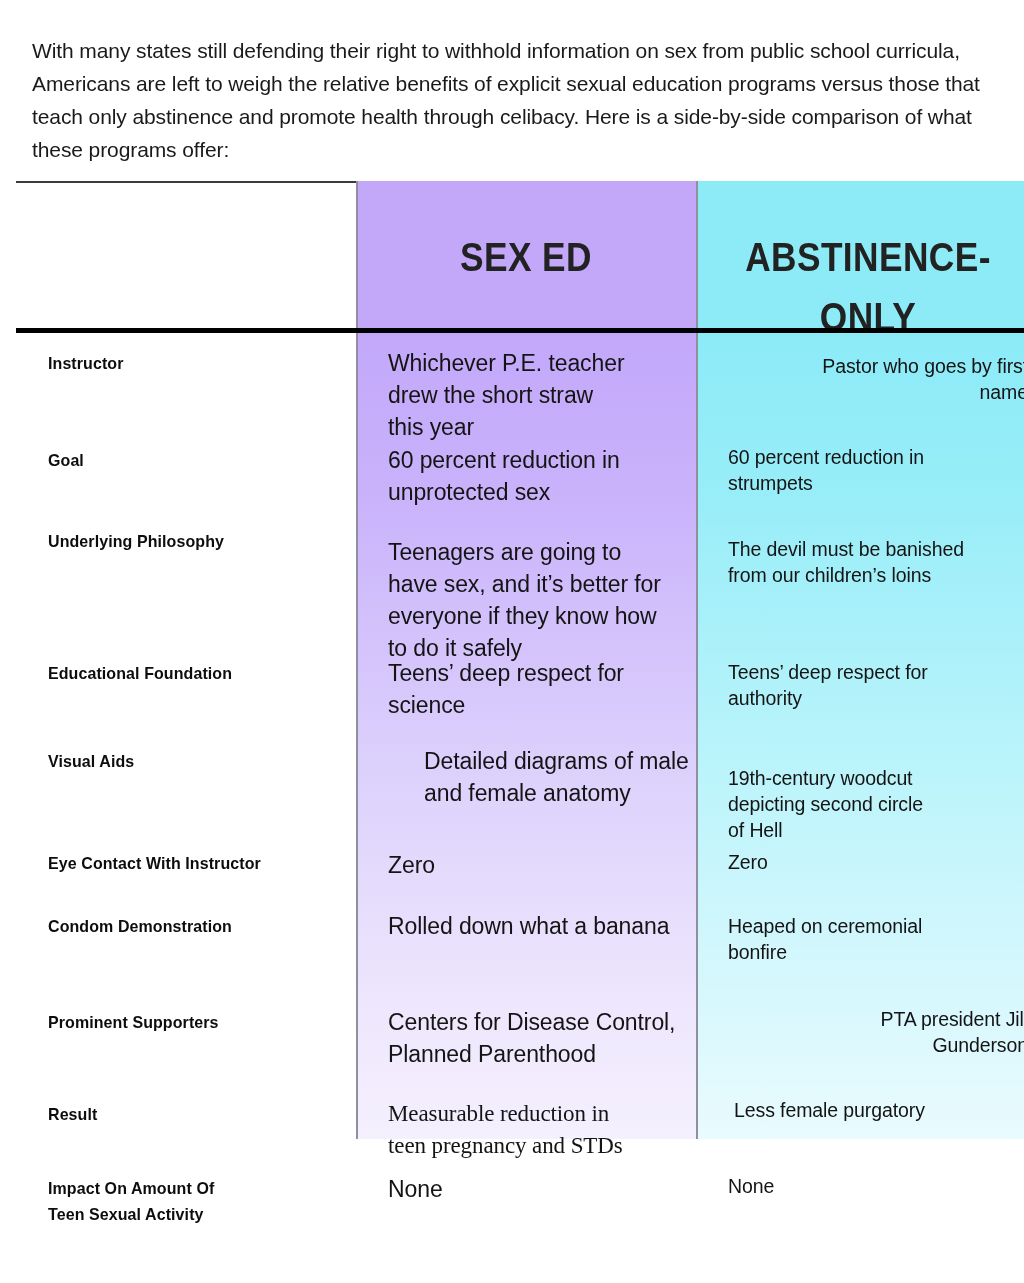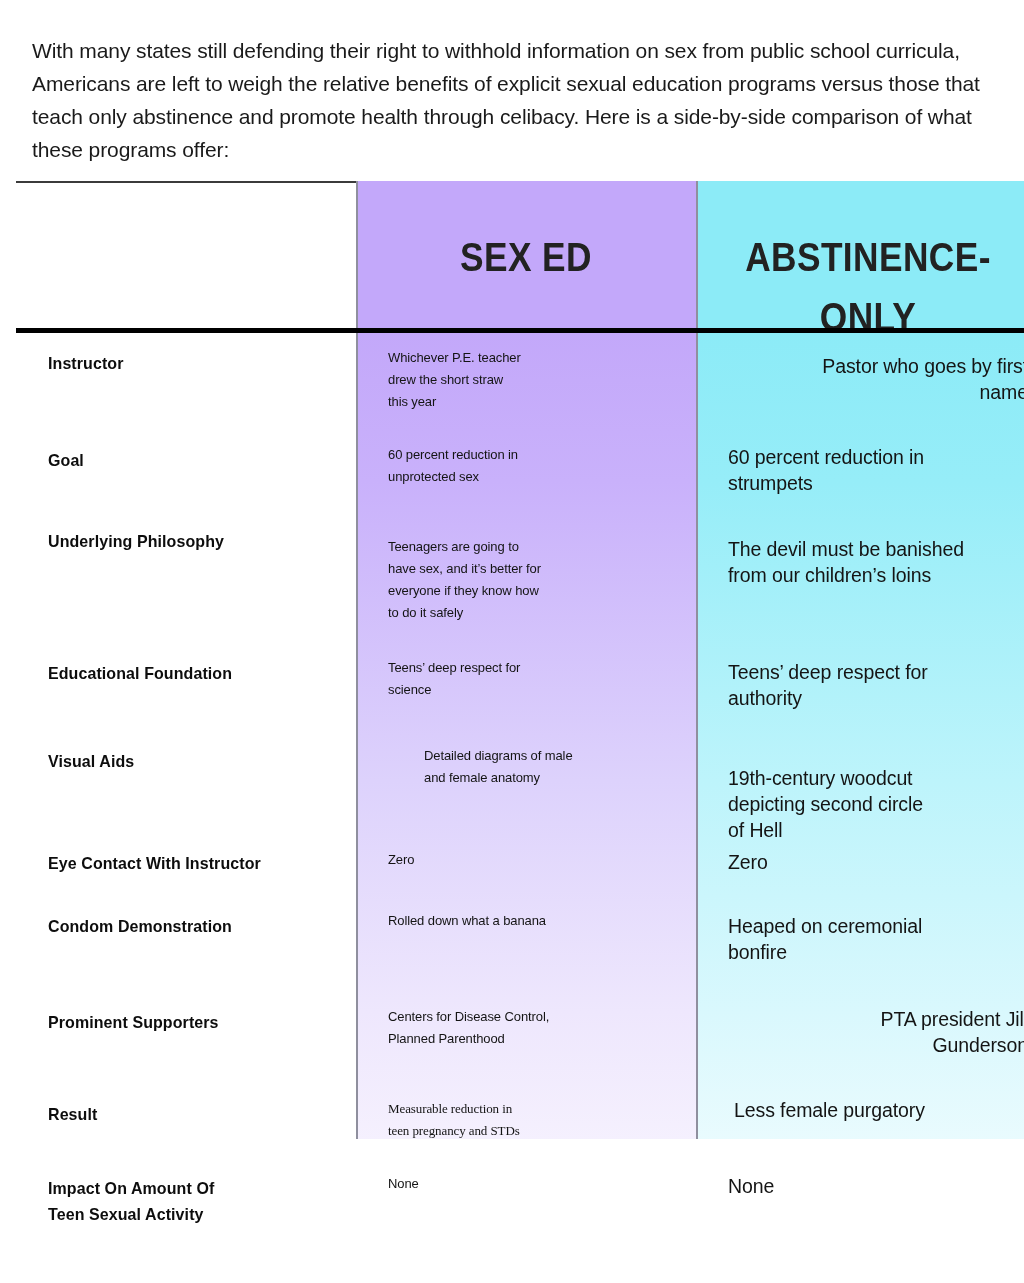--- a/index.html
+++ b/index.html
@@ -114,22 +114,22 @@
     line-height: 26px;
     color: #0d0d0d;
     transform: scaleX(0.94);
     transform-origin: 0 50%;
     letter-spacing: 0.1px;
   }
   .cell-a {
     position: absolute;
     left: 372px;
     width: 300px;
-    font-size: 13px;
-    line-height: 22px;
+    font-size: 23px;
+    line-height: 32px;
     color: #141414;
     letter-spacing: -0.1px;
   }
   .cell-b {
     position: absolute;
     left: 712px;
     width: 300px;
     font-size: 19.5px;
     line-height: 26px;
     color: #141414;

